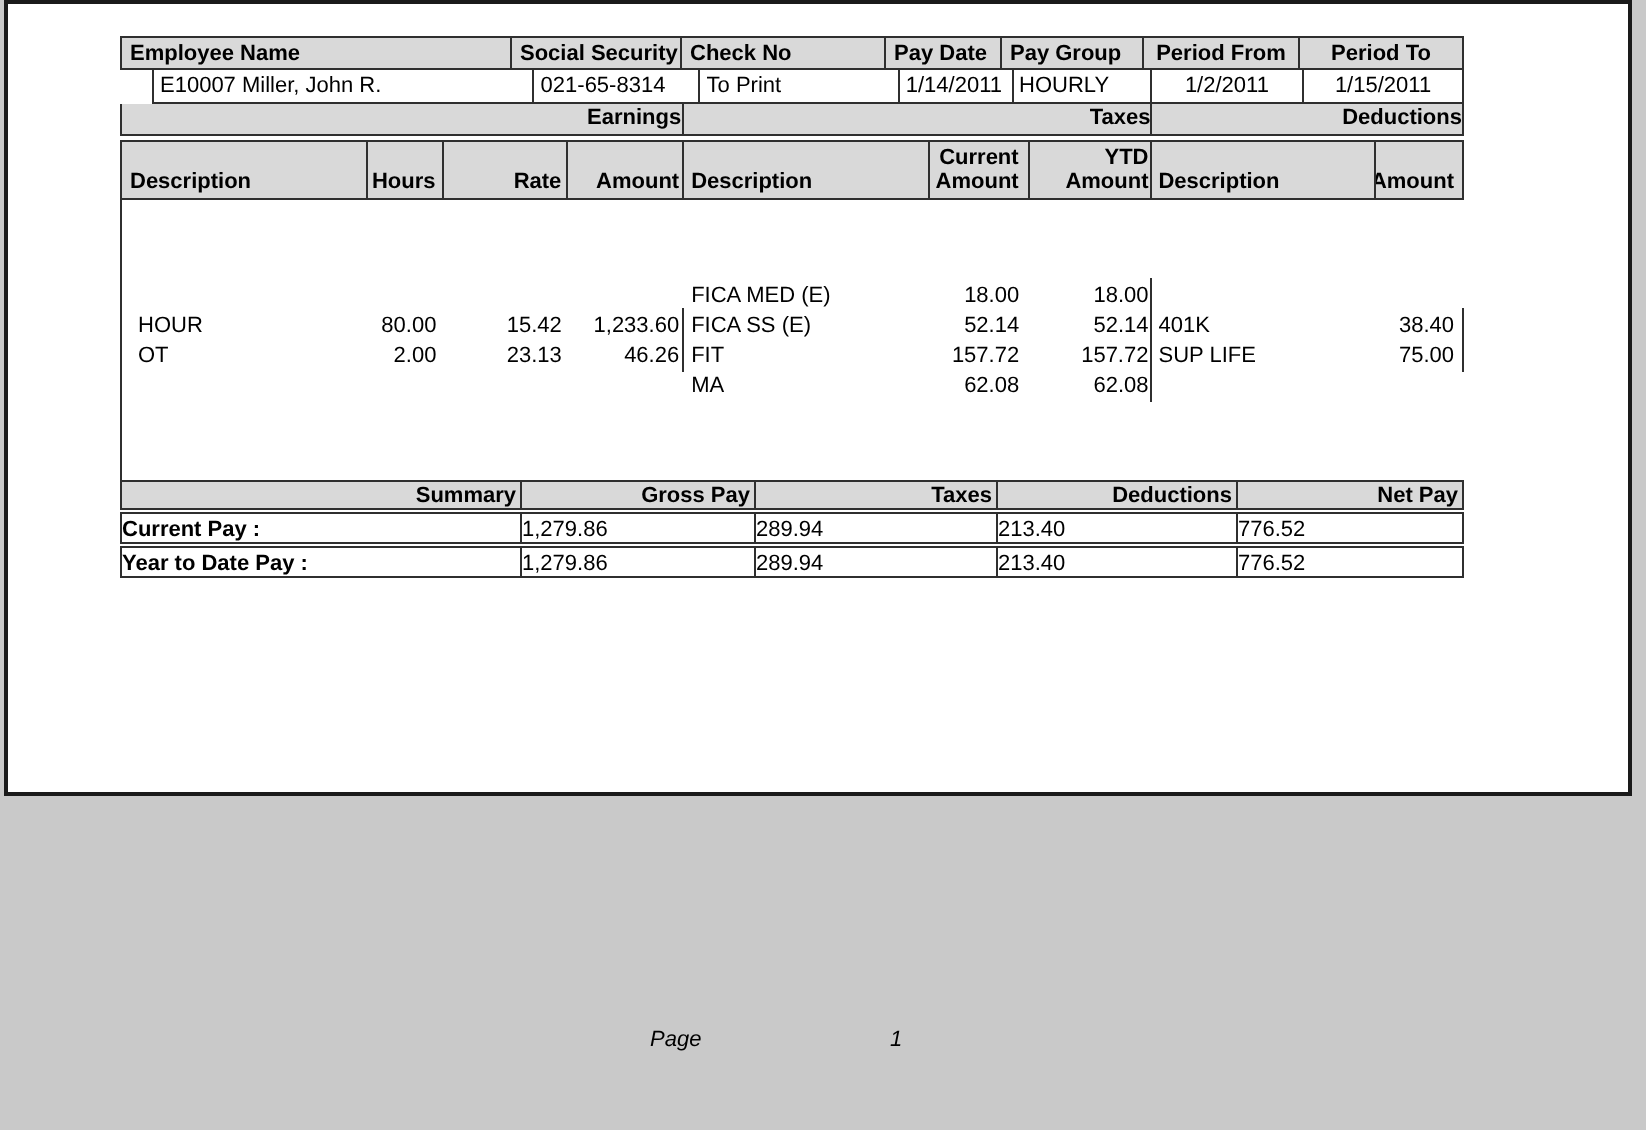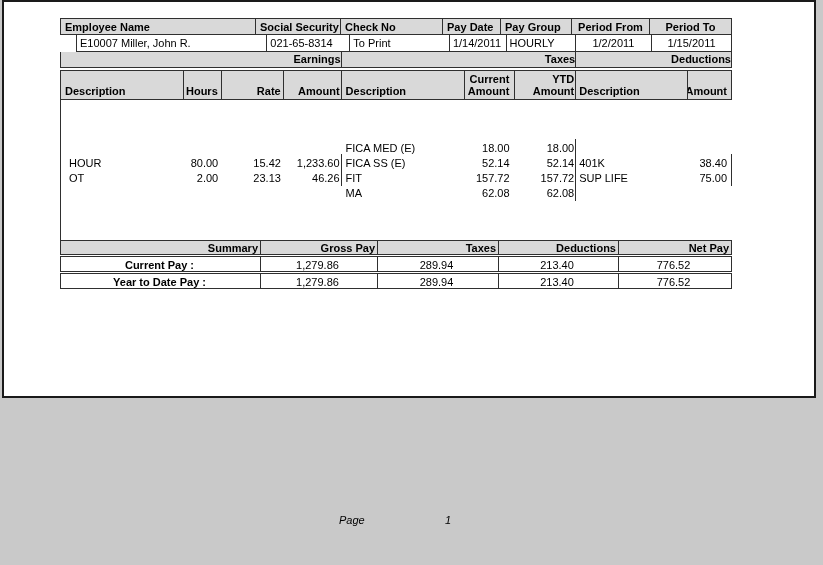--- a/index.html
+++ b/index.html
@@ -66,27 +66,27 @@
   
   .detail{height:140px;align-items:center;}
   .detail .cell{padding-top:2px;}
   .drow{display:flex;height:15px;line-height:15px;}
   .drow > div{overflow:hidden;white-space:nowrap;}
 
   
   .sumhead{height:15px;}
   .sumhead .cell{font-weight:bold;text-align:right;padding:1px 2px 0 0;}
   .sumrow{height:16px;margin-top:1px;}
-  .sumrow .cell{padding:2px 3px 0 0;text-align:center;}
+  .sumrow .cell{padding:2px 3px 0 0;text-align:left;}
   .sumrow .cell.lbl{font-weight:bold;padding-right:2px;}
   .mw0{width:200px}.mw1{width:117px}.mw2{width:121px}.mw3{width:120px}.mw4{width:113px}
 
   
   .footer{position:absolute;top:512px;left:0;width:814px;height:16px;font-style:italic;}
-  .footer .pg-label{position:absolute;left:335px;}
+  .footer .pg-label{position:absolute;left:321px;}
   .footer .pg-num{position:absolute;left:441px;}
 </style>
 </head>
 <body>
 
 <div class="page">
   <div class="paycheck">
 
     <div class="band info-head gray bt bb">
       <div class="cell iw0">Employee Name</div>

